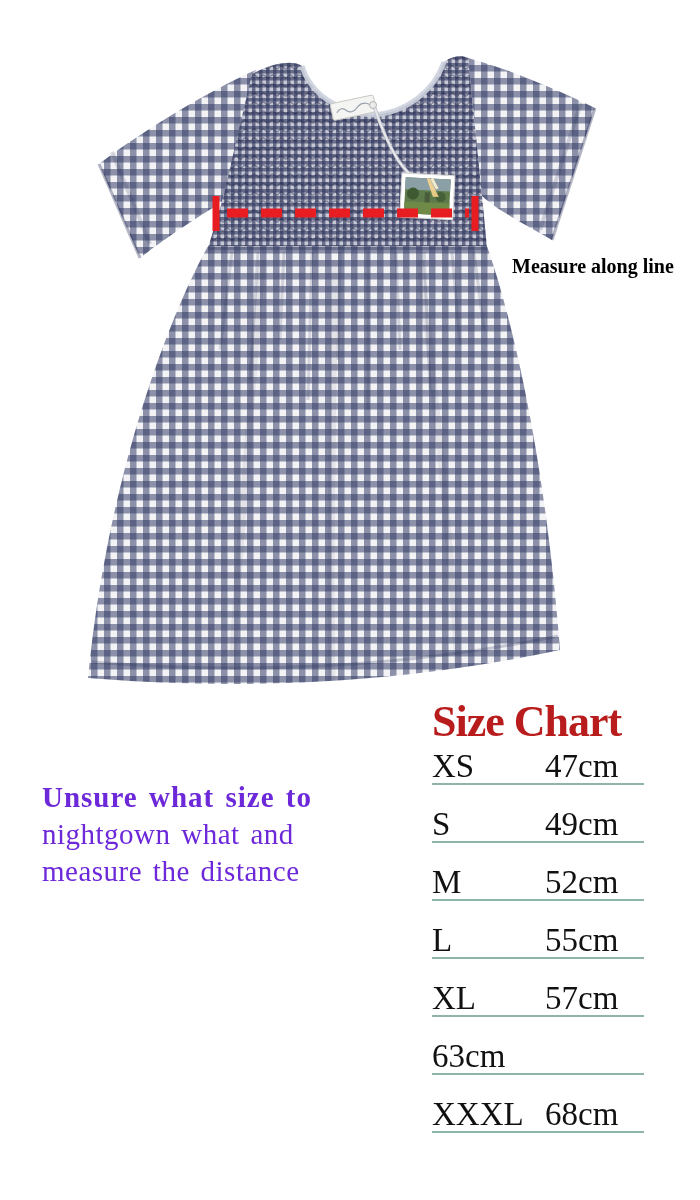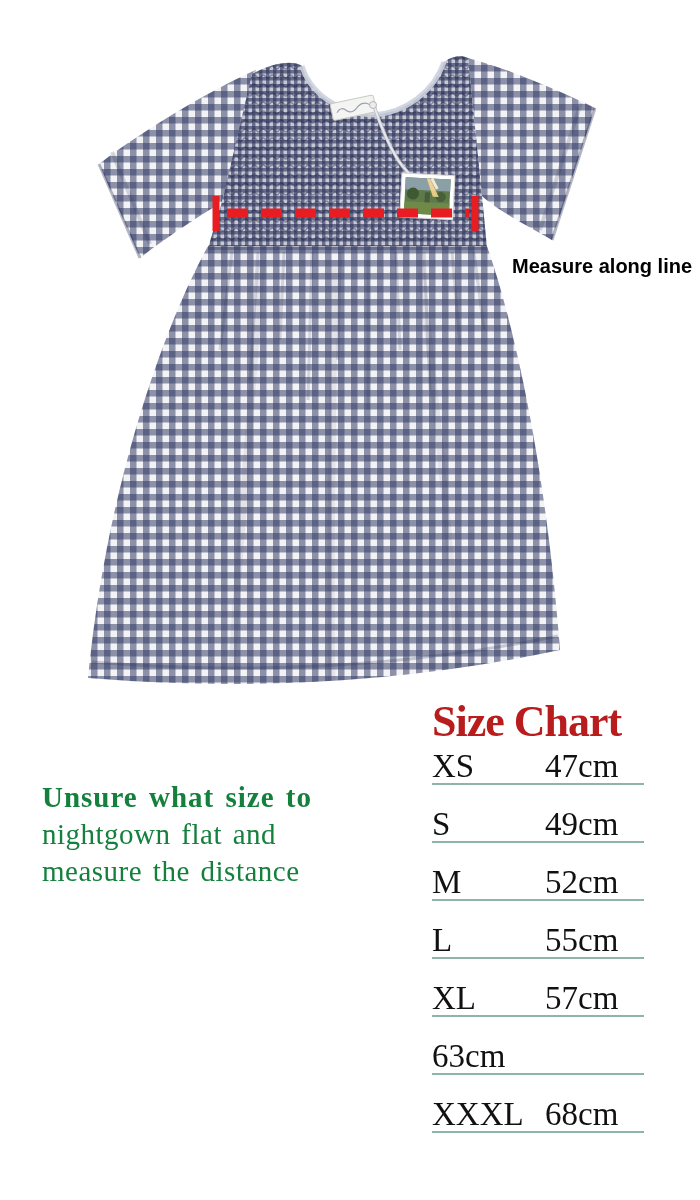--- a/index.html
+++ b/index.html
@@ -5,21 +5,21 @@
   html,body { margin:0; padding:0; background:#fff; }
   .page {
     position:relative; width:700px; height:1200px; background:#ffffff;
     font-family:"Liberation Serif", serif; color:#111; overflow:hidden;
   }
   .photo-area { position:absolute; left:0; top:0; width:700px; height:700px; }
   .photo-area svg { display:block; }
 
   .measure-label {
     position:absolute; left:512px; top:255px; width:180px;
-    font-family:Liberation Sans, sans-serif; font-weight:bold;
+    font-family:Liberation Serif, serif; font-weight:bold;
     font-size:20px; line-height:22px; color:#000; letter-spacing:0px;
     white-space:nowrap;
   }
 
   .size-chart { position:absolute; left:432px; top:698px; width:212px; }
   .size-chart-title {
     font-size:44px; font-weight:bold; line-height:48px;
     letter-spacing:-1px; color:#b91c1c; white-space:nowrap; margin:0 0 3px 0;
   }
   .size-row {
@@ -27,21 +27,21 @@
     font-size:33px; line-height:34px;
     border-bottom:2px solid #8db5aa;
     margin-bottom:22px; padding-bottom:0px;
   }
   .size-row:last-child { margin-bottom:8px; }
   .size-label { display:inline-block; min-width:113px; white-space:nowrap; }
   .size-value { white-space:nowrap; }
 
   .instructions {
     position:absolute; left:42px; top:779px; width:380px;
-    font-size:29px; line-height:37px; color:#15803d;
+    font-size:29px; line-height:37px; color:#6d28d9;
     letter-spacing:0.5px; word-spacing:3px;
   }
   .instr-line { white-space:nowrap; }
   .instr-line b { font-weight:bold; letter-spacing:1px; }
 </style>
 </head>
 <body>
 
 <div class="page">
 
@@ -188,21 +188,21 @@
       <span class="size-label">XXXL</span>
       <span class="size-value">68cm</span>
     </div>
   </div>
   </div>
 
   <div class="instructions" id="instr-lines">
     <div class="instr-line"><b>Unsure what size to</b><span></span></div>
 
 
-    <div class="instr-line"><b></b><span>nightgown flat and</span></div>
+    <div class="instr-line"><b></b><span>nightgown what and</span></div>
 
     <div class="instr-line"><b></b><span>measure the distance</span></div>
 
 
 
   </div>
 
 </div>
 
 </body></html>

